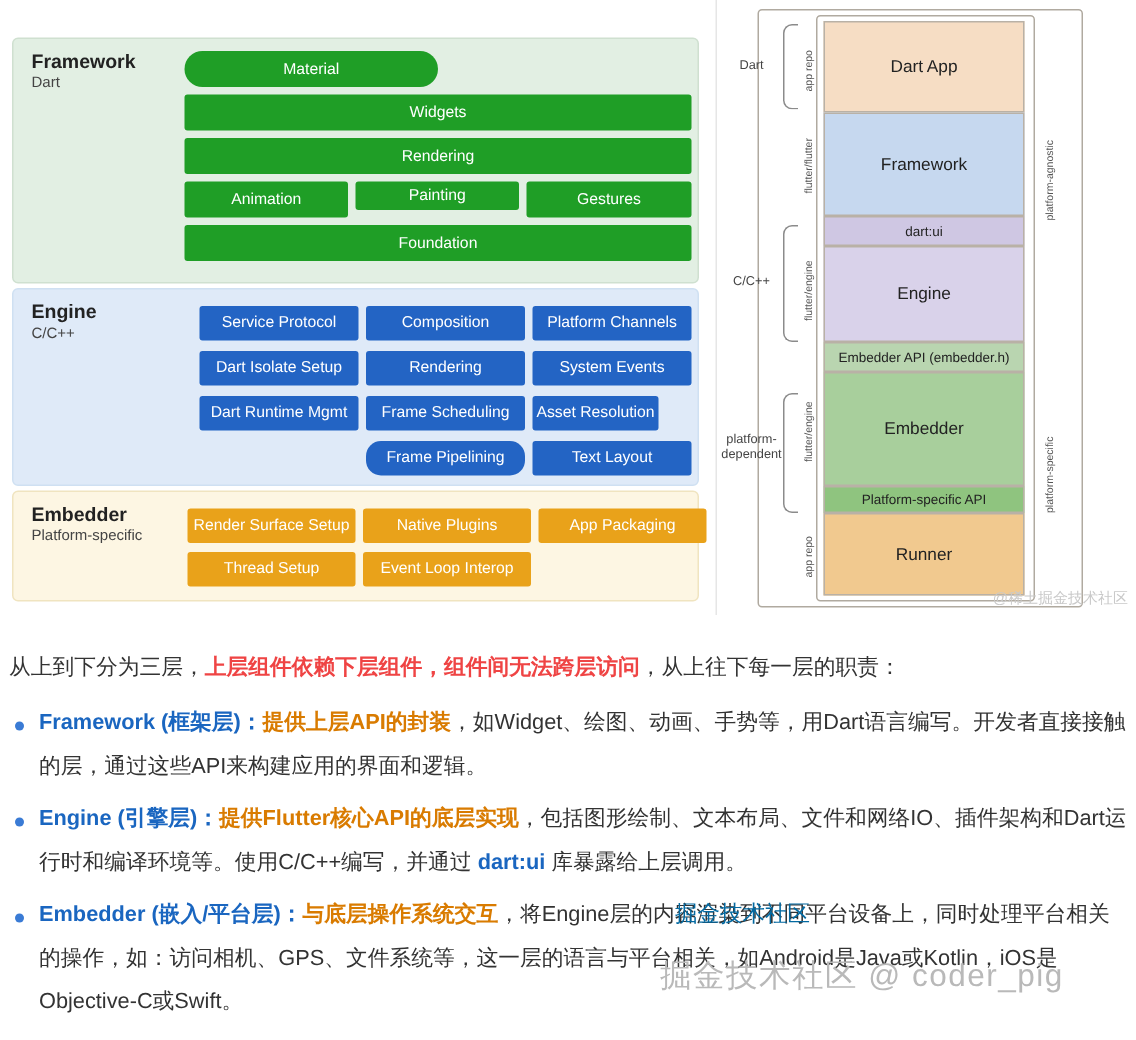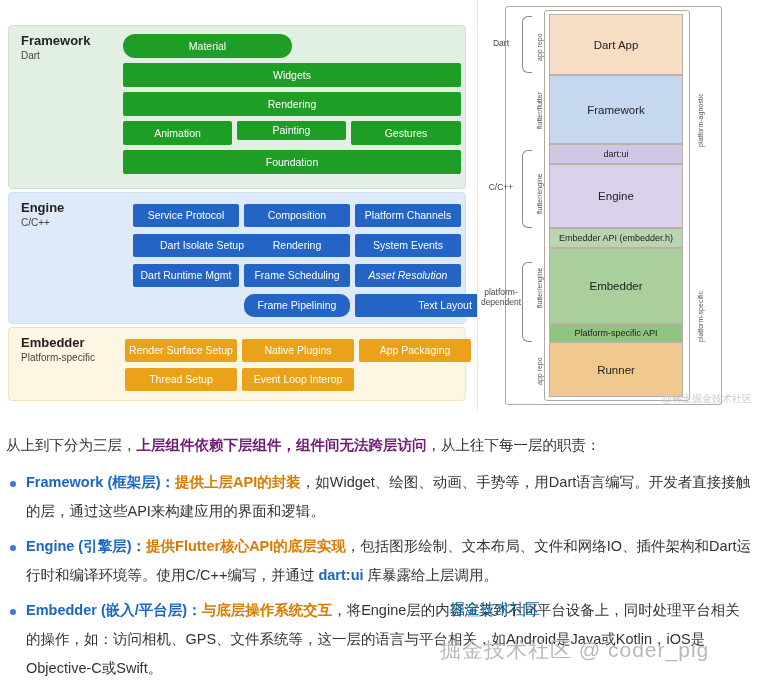--- a/index.html
+++ b/index.html
@@ -83,21 +83,21 @@
   
   #body-text{
     position:absolute;left:0;top:418px;width:757px;
     padding:0 6px;box-sizing:border-box;
     font-size:14px;color:#333;line-height:30px;
   }
   #intro{
     padding:12px 4px 4px 0;
     font-size:14.5px;color:#333;
   }
-  .hl-orange{color:#701a75;font-weight:bold;}
+  .hl-orange{color:#ef4444;font-weight:bold;}
   ul.list{margin:4px 0 0 0;padding:0;list-style:none;}
   ul.list li{
     position:relative;padding-left:20px;margin-bottom:6px;
     line-height:29px;font-size:14.5px;color:#333;
   }
   ul.list li:before{
     content:"";position:absolute;left:4px;top:13px;
     width:6px;height:6px;border-radius:50%;background:#3a7bd5;
   }
   .b-blue{color:#1a66c0;font-weight:bold;}
@@ -136,30 +136,30 @@
   </div>
 
   <div class="layer engine-layer" style="top:192px;height:130px;">
     <div class="layer-title">Engine</div>
     <div class="layer-sub">C/C++</div>
 
     <div class="cell cell-blue" style="left:124px;top:11px;width:106px;height:23px;">Service Protocol</div>
     <div class="cell cell-blue" style="left:235px;top:11px;width:106px;height:23px;">Composition</div>
     <div class="cell cell-blue" style="left:346px;top:11px;width:106px;height:23px;">Platform Channels</div>
 
-    <div class="cell cell-blue" style="left:124px;top:41px;width:106px;height:23px;padding-left:16px;">Dart Isolate Setup</div>
+    <div class="cell cell-blue" style="left:124px;top:41px;width:106px;height:23px;">Dart Isolate Setup</div>
     <div class="cell cell-blue" style="left:235px;top:41px;width:106px;height:23px;">Rendering</div>
     <div class="cell cell-blue" style="left:346px;top:41px;width:106px;height:23px;">System Events</div>
 
     <div class="cell cell-blue" style="left:124px;top:71px;width:106px;height:23px;">Dart Runtime Mgmt</div>
     <div class="cell cell-blue" style="left:235px;top:71px;width:106px;height:23px;">Frame Scheduling</div>
-    <div class="cell cell-blue" style="left:346px;top:71px;width:106px;height:23px;font-style:italic;">Asset Resolution</div>
+    <div class="cell cell-blue" style="left:346px;top:71px;width:84px;height:23px;">Asset Resolution</div>
 
     <div class="cell cell-blue" style="left:235px;top:101px;width:106px;height:23px;border-radius:10px;">Frame Pipelining</div>
-    <div class="cell cell-blue" style="left:346px;top:101px;width:106px;height:23px;padding-left:37px;">Text Layout</div>
+    <div class="cell cell-blue" style="left:346px;top:101px;width:106px;height:23px;">Text Layout</div>
   </div>
 
   <div class="layer embedder-layer" style="top:327px;height:72px;">
     <div class="layer-title">Embedder</div>
     <div class="layer-sub">Platform-specific</div>
 
     <div class="cell cell-orange" style="left:116px;top:11px;width:112px;height:23px;">Render Surface Setup</div>
     <div class="cell cell-orange" style="left:233px;top:11px;width:112px;height:23px;">Native Plugins</div>
     <div class="cell cell-orange" style="left:350px;top:11px;width:112px;height:23px;">App Packaging</div>
 

